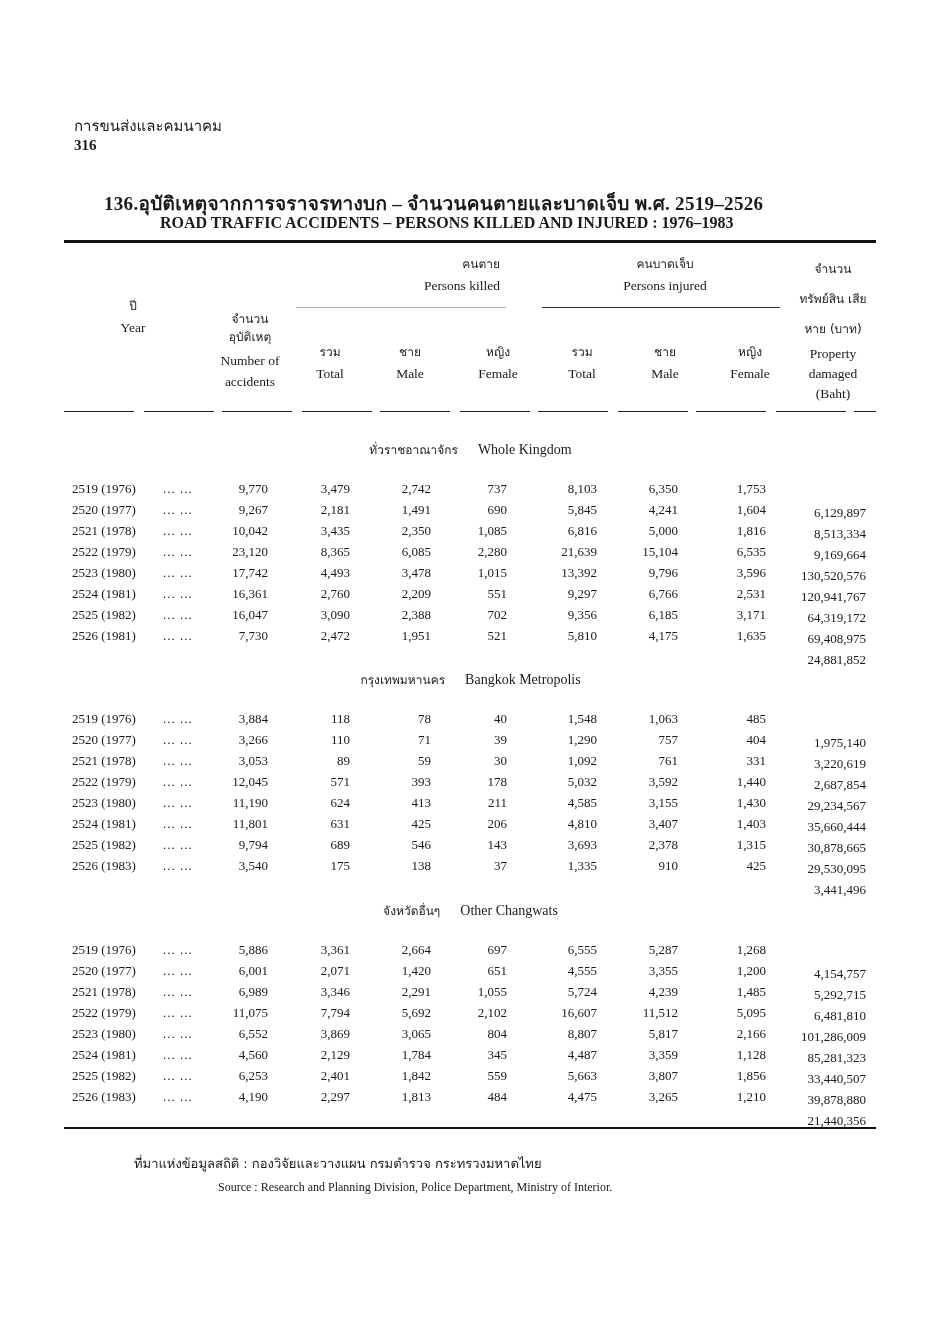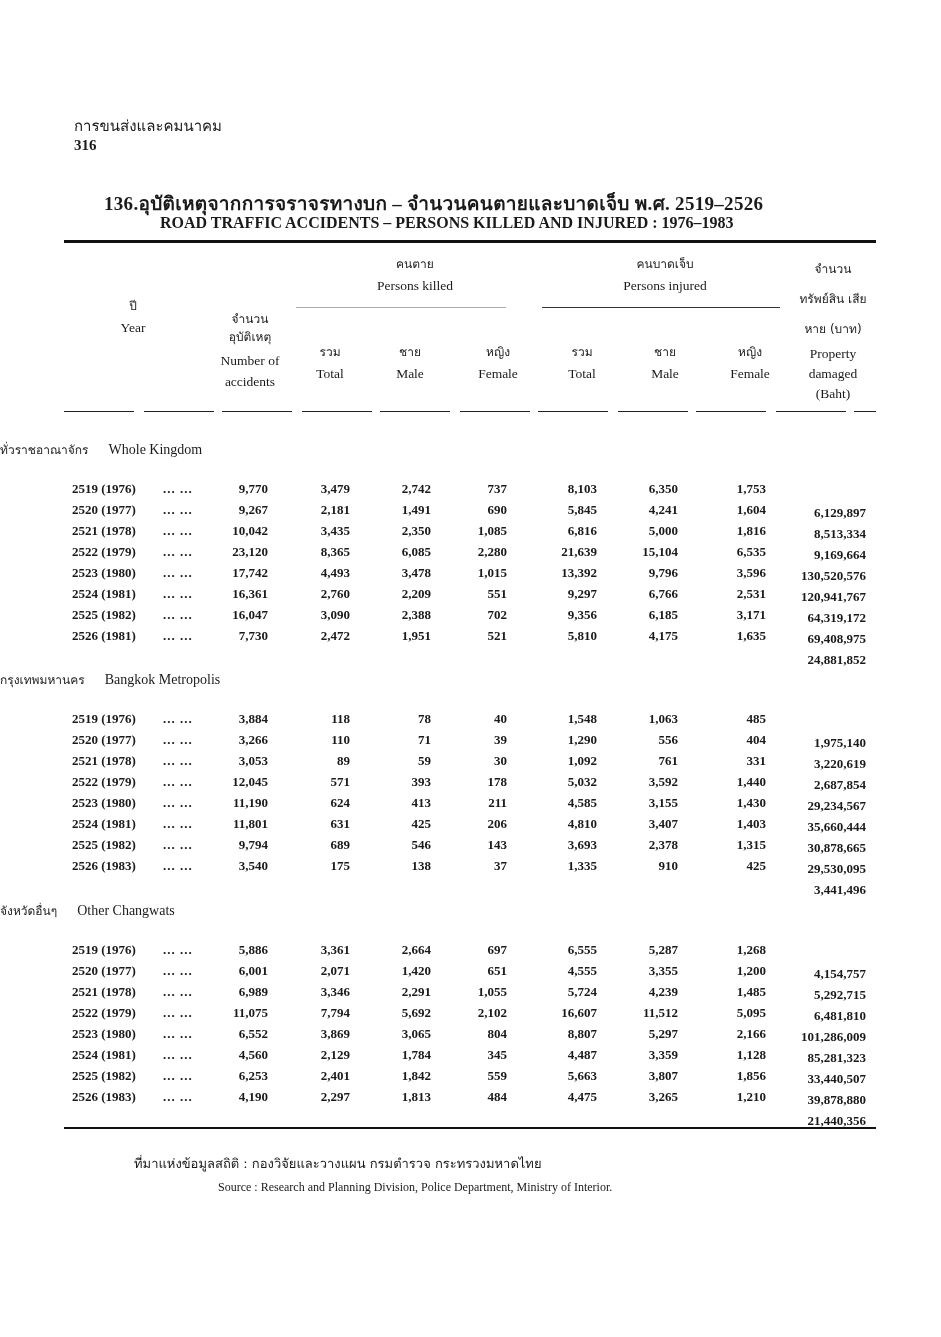--- a/index.html
+++ b/index.html
@@ -12,23 +12,23 @@
   .title-th { position: absolute; left: 104px; top: 188px; font-size: 19px; font-weight: bold; letter-spacing: 0.3px; white-space: nowrap; }
   .title-th .num { }
   .title-en { position: absolute; left: 160px; top: 214px; font-size: 16px; font-weight: bold; white-space: nowrap; }
   .rule { position: absolute; left: 64px; width: 812px; background: #111; }
   .rule.top { top: 240px; height: 3px; }
   .rule.mid { top: 411px; height: 1px; background: repeating-linear-gradient(90deg,#222 0 70px,transparent 70px 80px,#222 80px 150px,transparent 150px 158px); }
   .rule.bottom { top: 1127px; height: 2px; }
   .hdr { position: absolute; font-size: 13.5px; line-height: 21px; text-align: center; }
   .hdr .th { font-family: "DejaVu Sans", sans-serif; font-size: 12px; }
   .span-line { position: absolute; top: 307px; height: 1px; background: #333; }
-  .section-title { position: absolute; left: 0; width: 941px; font-size: 14px; }
+  .section-title { position: absolute; left: 0; width: 941px; text-align: center; font-size: 14px; }
   .section-title .th { font-family: "DejaVu Sans", sans-serif; font-size: 12px; margin-right: 20px; }
-  .row { position: absolute; left: 0; width: 941px; height: 21px; font-size: 13px; font-weight: bold; }
+  .row { position: absolute; left: 0; width: 941px; height: 21px; font-size: 13px; }
   .row span { position: absolute; top: 0; white-space: nowrap; }
   .c-year { left: 72px; }
   .c-dots { left: 163px; letter-spacing: 1px; }
   .num-cell { text-align: right; }
   .c0 { right: calc(941px - 268px); }
   .c1 { right: calc(941px - 350px); }
   .c2 { right: calc(941px - 431px); }
   .c3 { right: calc(941px - 507px); }
   .c4 { right: calc(941px - 597px); }
   .c5 { right: calc(941px - 678px); text-align: right; }
@@ -51,21 +51,21 @@
 <div class="rule top"></div>
 
 <div class="hdr" style="left:108px;top:296px;width:50px;">
   <div class="th">ปี</div>
   <div>Year</div>
 </div>
 <div class="hdr" style="left:205px;top:274px;width:90px;margin-top:36px;">
   <div class="th" style="width:60px;margin:0 auto;line-height:18px;">จำนวน อุบัติเหตุ</div>
   <div style="width:70px;margin:0 auto;line-height:21px;margin-top:4px;">Number of accidents</div>
 </div>
-<div class="hdr" style="left:330px;top:254px;width:170px;">
+<div class="hdr" style="left:330px;top:254px;width:170px;text-align:right;">
   <div class="th">คนตาย</div>
   <div>Persons killed</div>
 </div>
 <div class="span-line" style="left:296px;width:210px;opacity:0.4;"></div>
 <div class="hdr" style="left:580px;top:254px;width:170px;">
   <div class="th">คนบาดเจ็บ</div>
   <div>Persons injured</div>
 </div>
 <div class="span-line" style="left:542px;width:238px;"></div>
 
@@ -219,21 +219,21 @@
       <span class="num-cell c7">1,975,140</span>
     </div>
     <div class="row" style="top: 732px;">
       <span class="c-year">2520 (1977)</span>
       <span class="c-dots">... ...</span>
       <span class="num-cell c0">3,266</span>
       <span class="num-cell c1">110</span>
       <span class="num-cell c2">71</span>
       <span class="num-cell c3">39</span>
       <span class="num-cell c4">1,290</span>
-      <span class="num-cell c5">556</span>
+      <span class="num-cell c5">757</span>
       <span class="num-cell c6">404</span>
       <span class="num-cell c7">3,220,619</span>
     </div>
     <div class="row" style="top: 753px;">
       <span class="c-year">2521 (1978)</span>
       <span class="c-dots">... ...</span>
       <span class="num-cell c0">3,053</span>
       <span class="num-cell c1">89</span>
       <span class="num-cell c2">59</span>
       <span class="num-cell c3">30</span>
@@ -357,21 +357,21 @@
       <span class="num-cell c7">101,286,009</span>
     </div>
     <div class="row" style="top: 1026px;">
       <span class="c-year">2523 (1980)</span>
       <span class="c-dots">... ...</span>
       <span class="num-cell c0">6,552</span>
       <span class="num-cell c1">3,869</span>
       <span class="num-cell c2">3,065</span>
       <span class="num-cell c3">804</span>
       <span class="num-cell c4">8,807</span>
-      <span class="num-cell c5">5,297</span>
+      <span class="num-cell c5">5,817</span>
       <span class="num-cell c6">2,166</span>
       <span class="num-cell c7">85,281,323</span>
     </div>
     <div class="row" style="top: 1047px;">
       <span class="c-year">2524 (1981)</span>
       <span class="c-dots">... ...</span>
       <span class="num-cell c0">4,560</span>
       <span class="num-cell c1">2,129</span>
       <span class="num-cell c2">1,784</span>
       <span class="num-cell c3">345</span>

